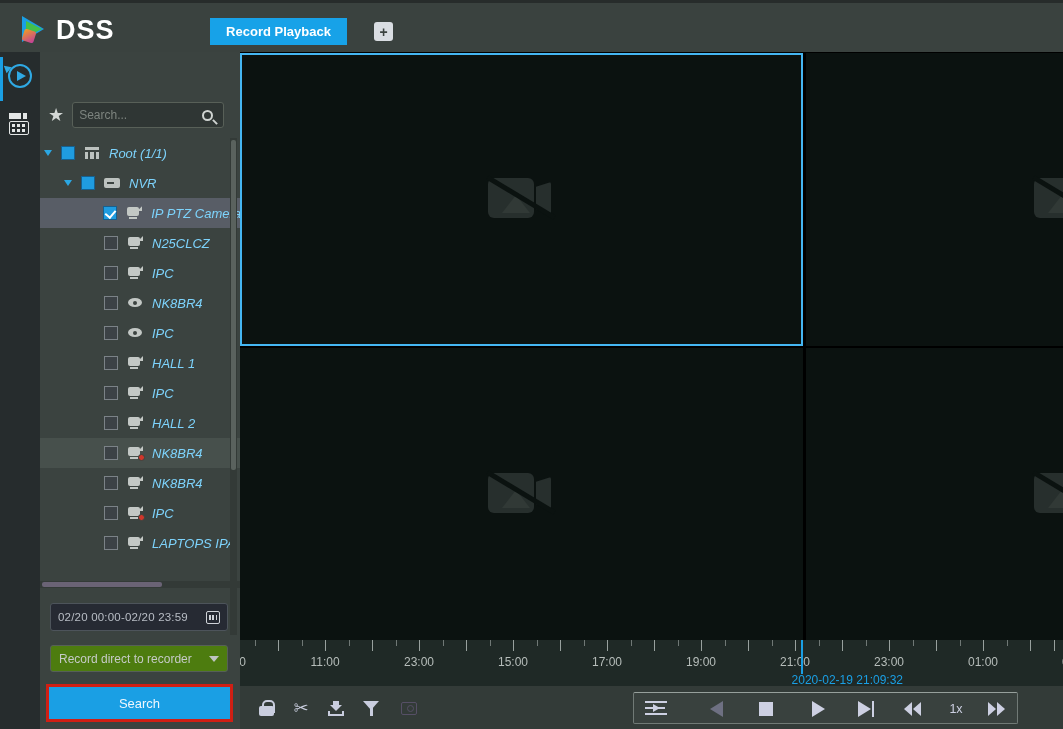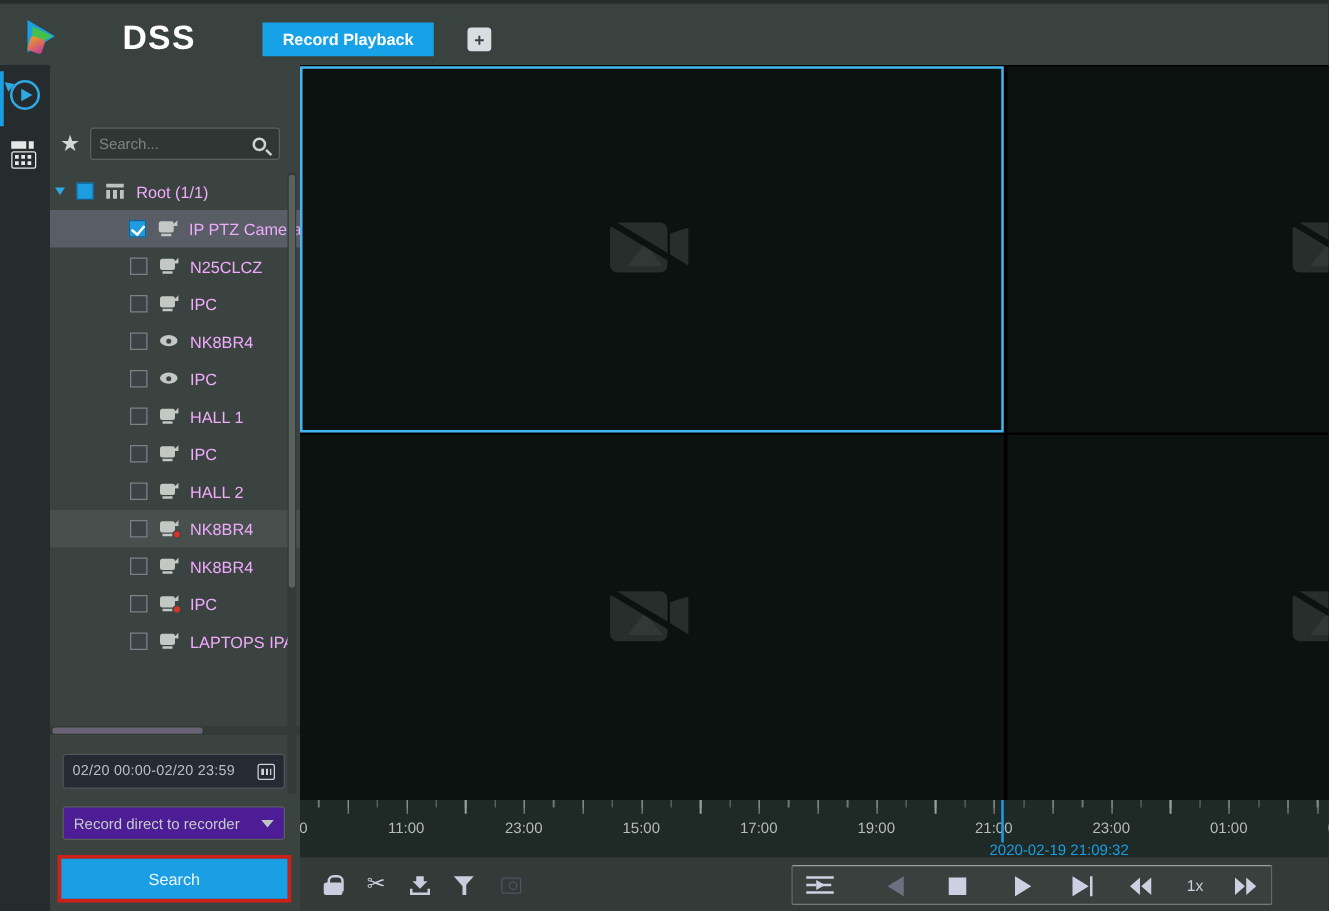--- a/index.html
+++ b/index.html
@@ -8,21 +8,21 @@
   #app { position:relative; width:1063px; height:729px; }
 
   
   #header { position:absolute; left:0; top:0; width:1063px; height:52px;
             background:#3a423f; border-top:3px solid #272c2b; }
   #logo { position:absolute; left:22px; top:8px; height:38px; display:flex; align-items:center; }
   #logo-mark { width:30px; height:32px; position:relative; margin-right:4px; }
   #logo-mark .l1{position:absolute;left:0;top:2px;width:0;height:0;border-left:22px solid #1a9fe4;border-top:13px solid transparent;border-bottom:13px solid transparent;}
   #logo-mark .l2{position:absolute;left:4px;top:7px;width:0;height:0;border-left:16px solid #45c04a;border-top:8px solid transparent;border-bottom:8px solid transparent;}
   #logo-mark .l3{position:absolute;left:1px;top:16px;width:12px;height:12px;background:linear-gradient(135deg,#f0a01e,#c03aa0);transform:rotate(18deg);border-radius:2px;}
-  #logo-text { color:#fff; font-size:27px; font-weight:bold; letter-spacing:1px;margin-left:42px; }
+  #logo-text { color:#fff; font-size:27px; font-weight:bold; letter-spacing:1px; }
   #tab-record-playback { position:absolute; left:210px; top:15px; width:137px; height:27px;
             background:#17a2e8; color:#fff; font-size:13px; font-weight:bold;
             display:flex; align-items:center; justify-content:center; cursor:pointer; }
   #btn-add-tab { position:absolute; left:374px; top:19px; width:19px; height:19px;
             background:#d9dde2; border-radius:3px; color:#3a423f; font-size:14px; font-weight:bold;
             display:flex; align-items:center; justify-content:center; line-height:1; }
 
   
   #rail { position:absolute; left:0; top:52px; width:40px; height:677px; background:#262c2d; }
   #rail-active-bar { position:absolute; left:0; top:5px; width:3px; height:44px; background:#1a9fe4; }
@@ -82,35 +82,35 @@
   .cam-ico::after { content:""; position:absolute; left:11px; top:0; width:5px; height:5px;
        background:#c3c8c5; clip-path:polygon(0 100%, 100% 0, 100% 100%); }
   .cam-ico .stand { position:absolute; left:3px; top:11px; width:8px; height:2px; background:#c3c8c5; }
   
   .eye-ico::before { content:""; position:absolute; left:1px; top:2px; width:14px; height:9px;
        background:#c3c8c5; border-radius:50%; }
   .eye-ico::after { content:""; position:absolute; left:6px; top:4.5px; width:4px; height:4px;
        background:#3b4340; border-radius:50%; }
   .offline-dot { position:absolute; right:0px; bottom:-1px; width:7px; height:7px; background:#d0362a;
        border-radius:50%; border:1px solid #3b4340; }
-  .tlabel { color:#f0abfc; font-size:13px; overflow:hidden; }
+  .tlabel { color:#7dd3fc; font-size:13px; overflow:hidden;font-style:italic; }
   
   #vscroll { position:absolute; left:190px; top:86px; width:7px; height:497px; background:#333a37; }
   #vscroll-thumb { position:absolute; left:1px; top:2px; width:5px; height:330px; background:#5a625e; border-radius:2px; }
   #hscroll { position:absolute; left:0px; top:529px; width:200px; height:7px; background:#333a37; }
   #hscroll-thumb { position:absolute; left:2px; top:1px; width:120px; height:5px; background:#6a6375; border-radius:2px; }
 
   
   #date-field { position:absolute; left:10px; top:551px; width:178px; height:28px; background:#262a33;
       border:1px solid #4d545b; border-radius:3px; display:flex; align-items:center; cursor:pointer; }
   #date-text { flex:1; color:#b9bec6; font-size:11.5px; padding-left:7px; letter-spacing:0.2px; }
   .cal-ico { width:14px; height:13px; border:1.5px solid #cfd3d8; border-radius:2px; margin-right:7px; position:relative; }
   .cal-ico::after { content:""; position:absolute; left:1.5px; top:3.5px; width:8px; height:5px;
       background:repeating-linear-gradient(to right,#cfd3d8 0 2px,transparent 2px 3.5px); }
-  #source-select { position:absolute; left:10px; top:593px; width:178px; height:27px; background:#4c1d95;
+  #source-select { position:absolute; left:10px; top:593px; width:178px; height:27px; background:#4d7c0f;
       border:1px solid #566058; border-radius:3px; display:flex; align-items:center; cursor:pointer; }
   #source-text { flex:1; color:#c6cbc8; font-size:12px; padding-left:8px; }
   .caret-down { width:0; height:0; border-top:6px solid #bfc5c2; border-left:5px solid transparent;
       border-right:5px solid transparent; margin-right:8px; }
   #search-btn-wrap { position:absolute; left:6px; top:632px; width:187px; height:38px;
       border:3px solid #d01f14; }
   #search-btn { width:100%; height:100%; background:#1a9fe4; color:#eef7fd; font-size:13px;
       display:flex; align-items:center; justify-content:center; cursor:pointer; }
 
   
@@ -245,20 +245,27 @@
     </div>
 
     <div id="tree">
       <div class="trow">
         <span class="pad0"></span>
           <span class="tw"></span>
         <span class="cb parent"></span>
         <span class="tico site-ico"></span>
         <span class="tlabel">Root (1/1)</span>
       </div>
+      <div class="trow">
+        <span class="pad1"></span>
+          <span class="tw"></span>
+        <span class="cb parent"></span>
+        <span class="tico nvr-ico"></span>
+        <span class="tlabel">NVR</span>
+      </div>
       <div class="trow sel">
         <span class="pad2"></span>
         <span class="cb checked"></span>
         <span class="tico cam-ico">
             <i class="stand"></i>
           </span>
         <span class="tlabel">IP PTZ Camera</span>
       </div>
       <div class="trow">
         <span class="pad2"></span>

